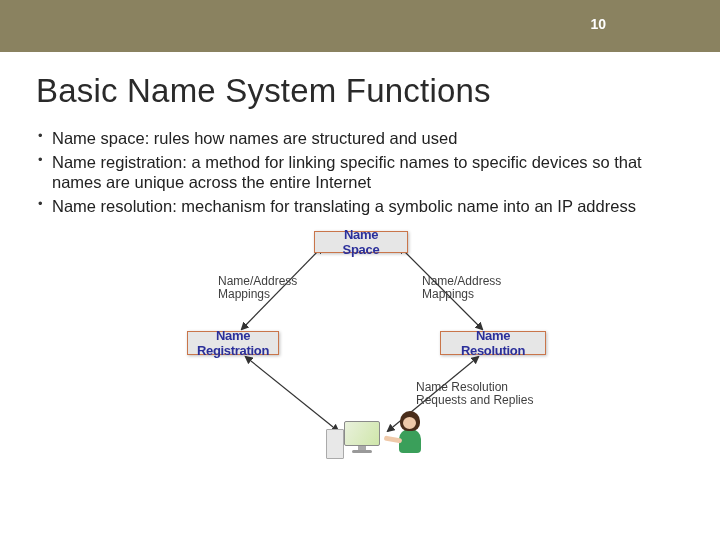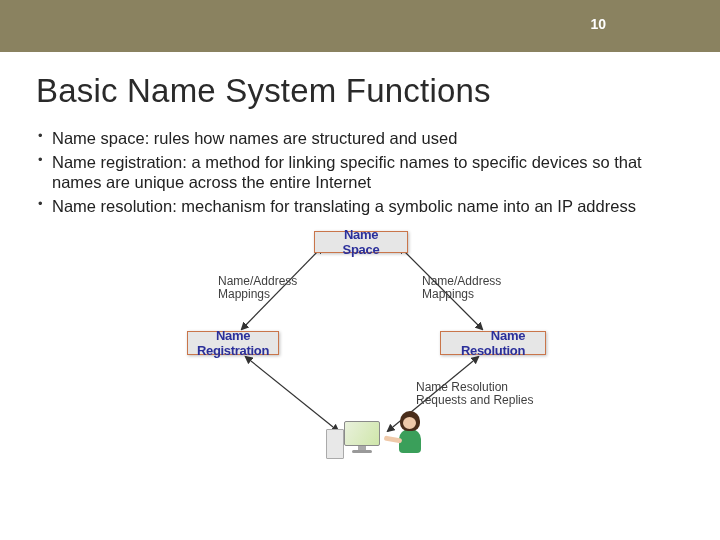--- a/index.html
+++ b/index.html
@@ -67,21 +67,21 @@
       display: flex;
       align-items: center;
       justify-content: center;
       text-align: center;
       font-weight: bold;
       letter-spacing: -0.3px;
       padding: 2px 20px;
     }
     .box-namespace { top: 10px; left: 164px; width: 94px; height: 22px; }
     .box-reg { top: 110px; left: 37px; width: 92px; height: 24px; }
-    .box-res { top: 110px; left: 290px; width: 106px; height: 24px; text-align: right; }
+    .box-res { top: 110px; left: 290px; width: 106px; height: 24px; }
 
     .computer {
       position: absolute;
       top: 200px;
       left: 190px;
       width: 44px;
       height: 40px;
     }
     .monitor {
       position: absolute;

